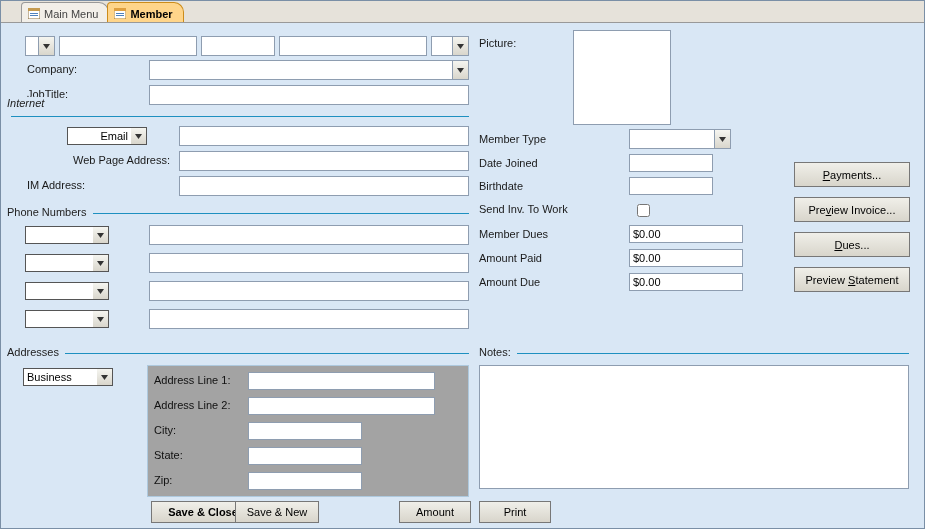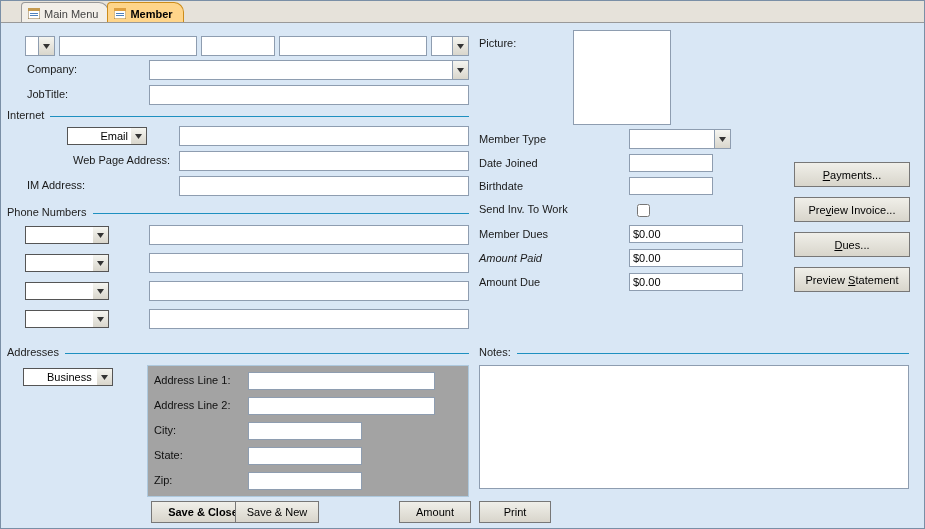--- a/index.html
+++ b/index.html
@@ -86,21 +86,20 @@
     display: flex; align-items: center; justify-content: center;
     cursor: pointer;
   }
   .combo-btn svg { width: 7px; height: 5px; }
   .combo-u {
     position: absolute;
     height: 18px;
     display: flex;
     border: 1px solid #555;
     background: #fff;
-    padding-left: 20px;
   }
   .combo-u .combo-btn {
     background: linear-gradient(#f5f5f0,#d9d6cc);
     border: 1px solid #555;
     border-left: none;
     margin: -1px -1px -1px 0;
     height: 18px;
   }
 
   .section-line {
@@ -235,21 +234,21 @@
         <svg viewBox="0 0 7 5">
           <path d="M0 0 L7 0 L3.5 5 Z" fill="#333"></path>
         </svg>
       </div>
   </div>
 
   <div class="lbl" style="left:26px; top:65px;">JobTitle:</div>
   <input class="inp" style="left: 148px; top: 62px; width: 320px; height: 20px;" value="">
 
   <div class="section-line" style="left:10px; top:93px; width:458px;"></div>
-  <div class="section-label" style="left:6px; top:86px;">Internet</div>
+  <div class="section-label" style="left:6px; top:74px;font-style:italic;">Internet</div>
 
   <div class="combo-u" style="left:66px; top:104px; width:80px;">
     <input class="combo-field" style="text-align: right;" value="Email">
     <div class="combo-btn">
         <svg viewBox="0 0 7 5">
           <path d="M0 0 L7 0 L3.5 5 Z" fill="#333"></path>
         </svg>
       </div>
   </div>
   <input class="inp" style="left: 178px; top: 103px; width: 290px; height: 20px;" value="">
@@ -346,21 +345,21 @@
 
   <div class="lbl" style="left:478px; top:157px;">Birthdate</div>
   <input class="inp" style="left: 628px; top: 154px; width: 84px;" value="">
 
   <div class="lbl" style="left:478px; top:180px;">Send Inv. To Work</div>
   <input type="checkbox" class="chk" style="left: 632px; top: 178px;">
 
   <div class="lbl" style="left:478px; top:205px;">Member Dues</div>
   <input class="inp" style="left: 628px; top: 202px; width: 114px;" value="$0.00">
 
-  <div class="lbl" style="left:478px; top:229px;font-style:italic;">Amount Paid</div>
+  <div class="lbl" style="left:478px; top:229px;">Amount Paid</div>
   <input class="inp" style="left: 628px; top: 226px; width: 114px;" value="$0.00">
 
   <div class="lbl" style="left:478px; top:253px;">Amount Due</div>
   <input class="inp" style="left: 628px; top: 250px; width: 114px;" value="$0.00">
 
   <button class="side-btn" style="left:793px; top:139px;"><span></span><span class="u">P</span><span>ayments...</span></button>
   <button class="side-btn" style="left:793px; top:174px;"><span>Pre</span><span class="u">v</span><span>iew Invoice...</span></button>
   <button class="side-btn" style="left:793px; top:209px;"><span></span><span class="u">D</span><span>ues...</span></button>
   <button class="side-btn" style="left:793px; top:244px;"><span>Preview </span><span class="u">S</span><span>tatement</span></button>
 

